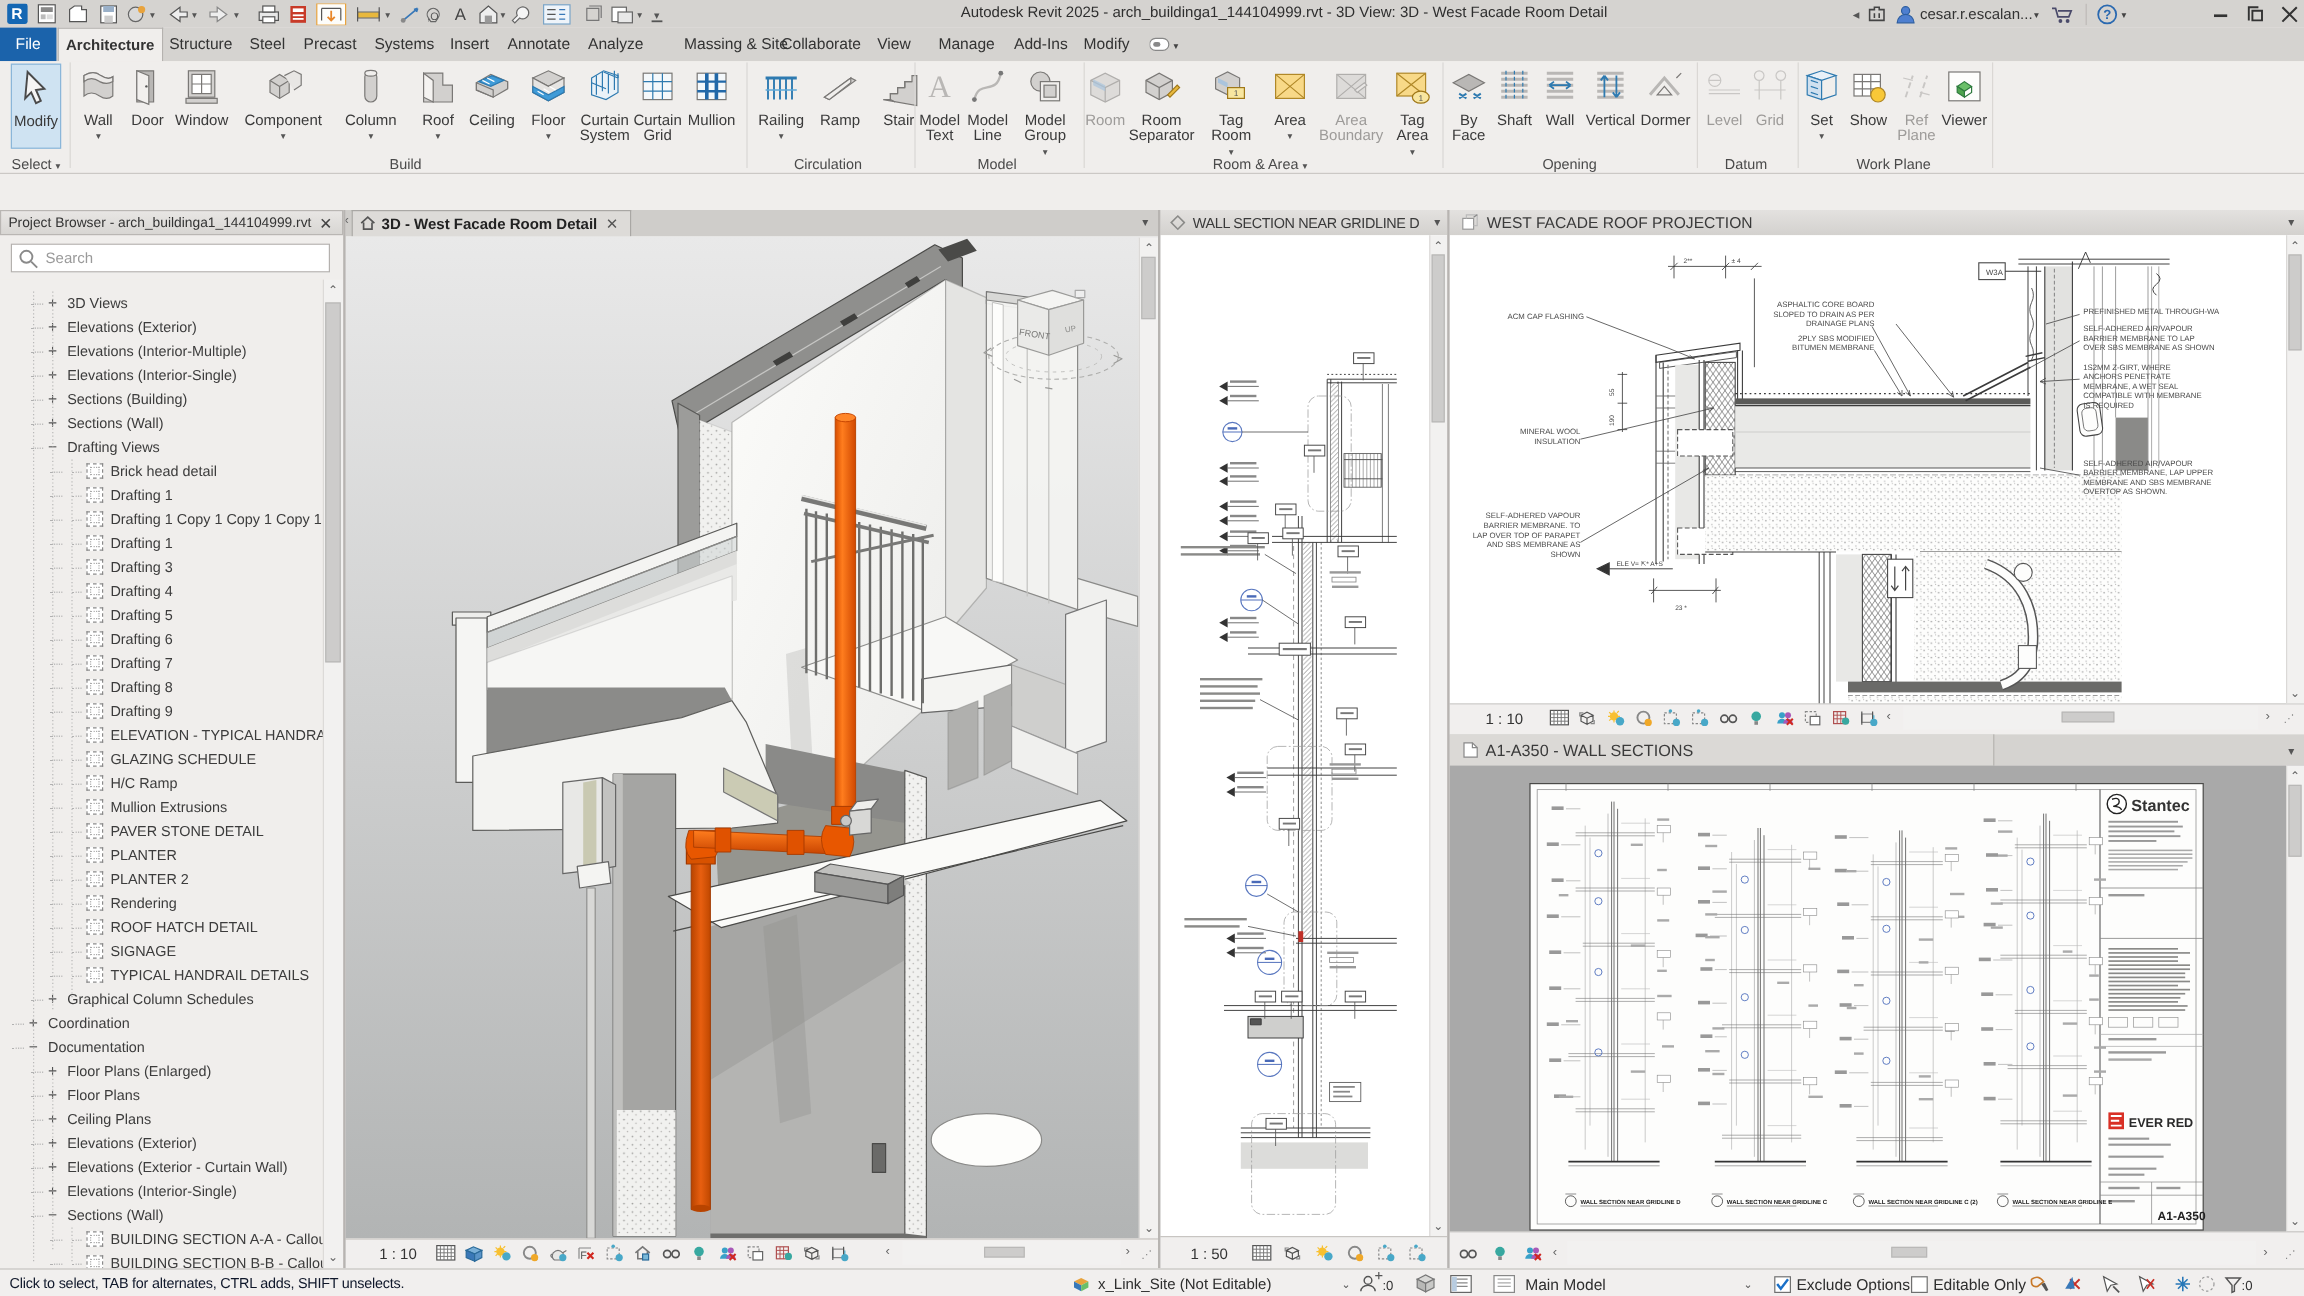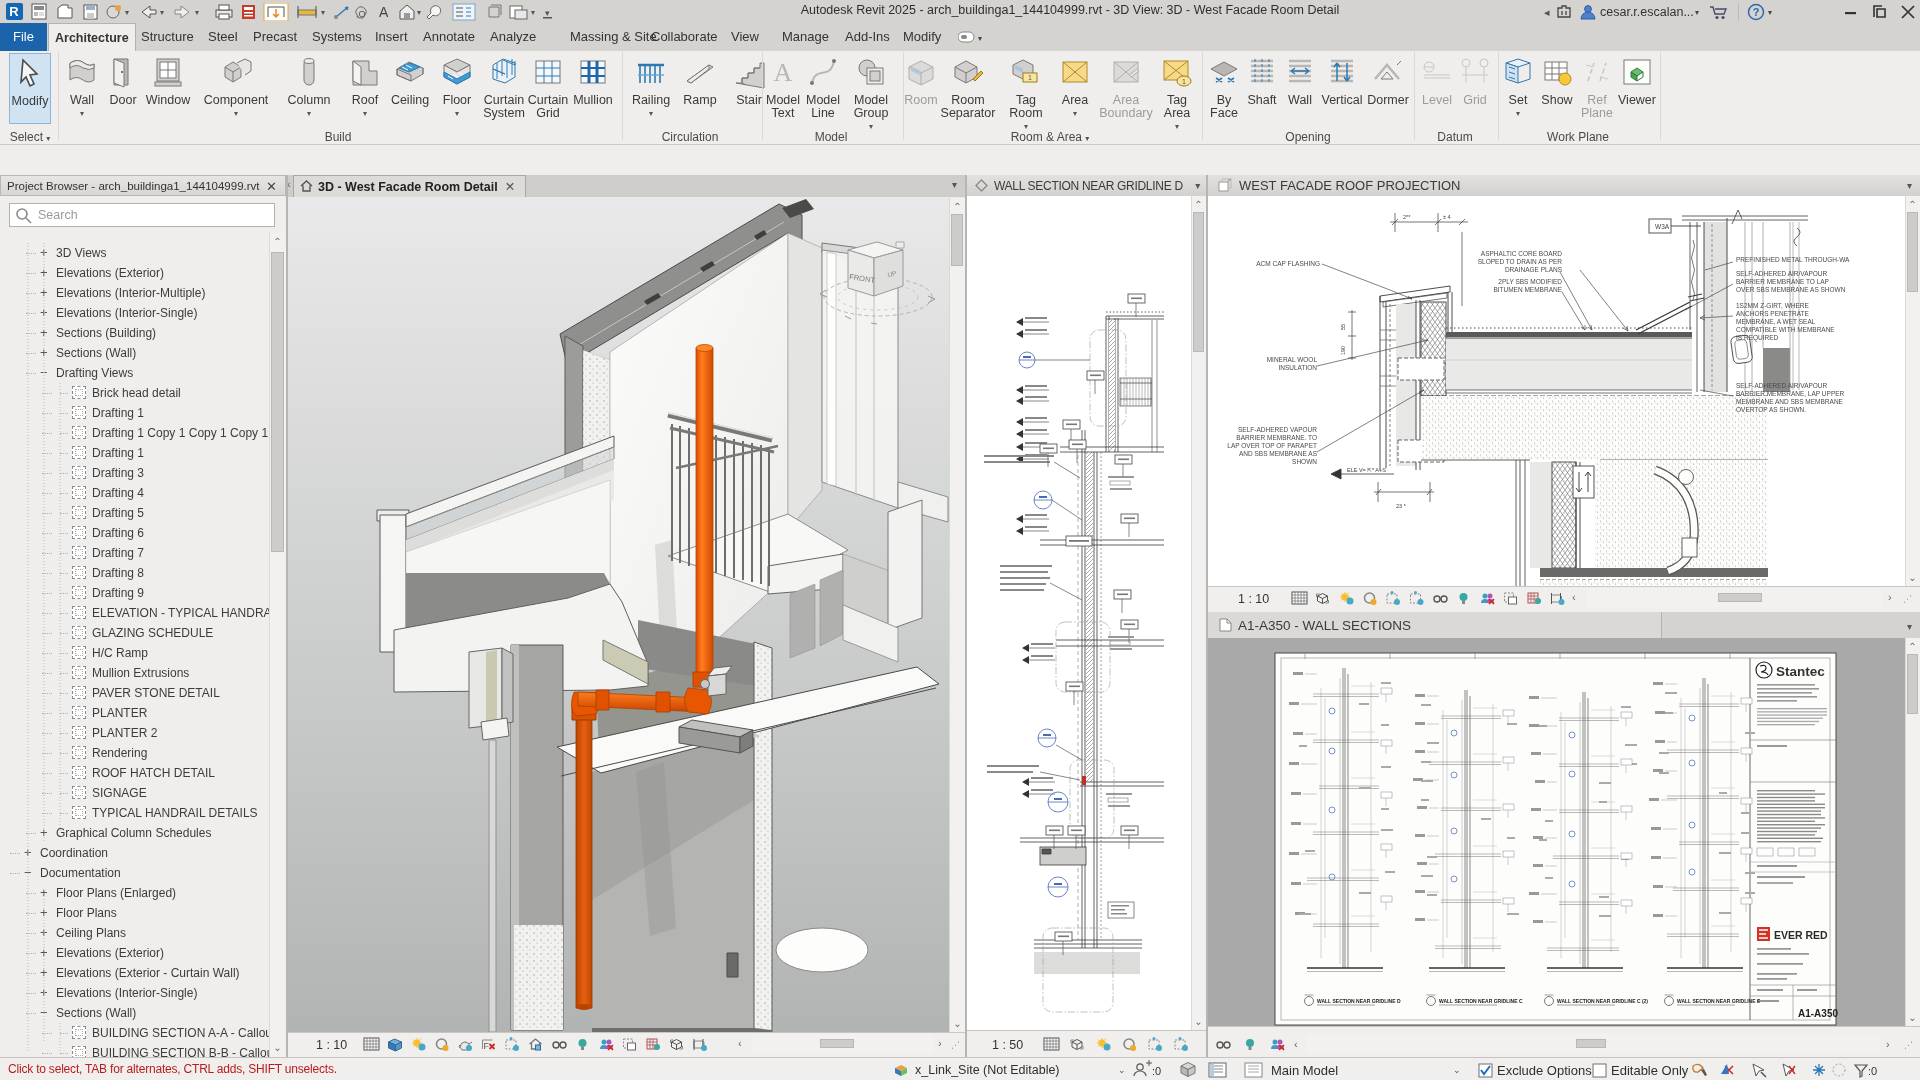--- a/index.html
+++ b/index.html
@@ -1593,21 +1593,21 @@
 <div class="scroll" style="left:1905px;top:638px;width:15px;height:388px;border-left:1px solid #dbd9d7"></div>
 <div class="sarr" style="left:1906px;top:641px;width:13px">⌃</div>
 <div class="sarr" style="left:1906px;top:1012px;width:13px">⌄</div>
 <div class="thumb" style="left:1907px;top:654px;width:11px;height:60px"></div>
 
 <div class="vdiv" style="left:286px;top:175px;width:2px;height:882px"></div>
 <div class="vdiv" style="left:965px;top:175px;width:2px;height:882px"></div>
 <div class="vdiv" style="left:1206px;top:175px;width:2px;height:882px"></div>
 
 <div class="abs" id="status"></div>
-<div class="abs" style="left:8px;top:1062px;letter-spacing:-0.2px;font-size:12px;color:#b91c1c">Click to select, TAB for alternates, CTRL adds, SHIFT unselects.</div>
+<div class="abs" style="left:8px;top:1062px;letter-spacing:-0.2px;font-size:12px;color:#0f172a">Click to select, TAB for alternates, CTRL adds, SHIFT unselects.</div>
 <svg class="abs" style="left:893px;top:1060px" width="1030" height="20">
 <g font-family="Liberation Sans">
 <path d="M2 8 l6 -3 6 3 -6 3 z" fill="#e8a33d"></path>
         <path d="M2 8 v5 l6 3 v-5 z" fill="#3878b8"></path>
         <path d="M14 8 v5 l-6 3 v-5 z" fill="#6abf69"></path>
 <text x="22" y="14" font-size="12.5" fill="#2e2e2e">x_Link_Site (Not Editable)</text>
 <text x="225" y="13" font-size="9" fill="#555">⌄</text>
 <circle cx="247" cy="7" r="3.2" fill="none" stroke="#555" stroke-width="1.2"></circle>
         <path d="M241 16 a6 5 0 0 1 12 0" fill="none" stroke="#555" stroke-width="1.2"></path>
         <path d="M253 3 h6 m-3 -3 v6" stroke="#555"></path>

